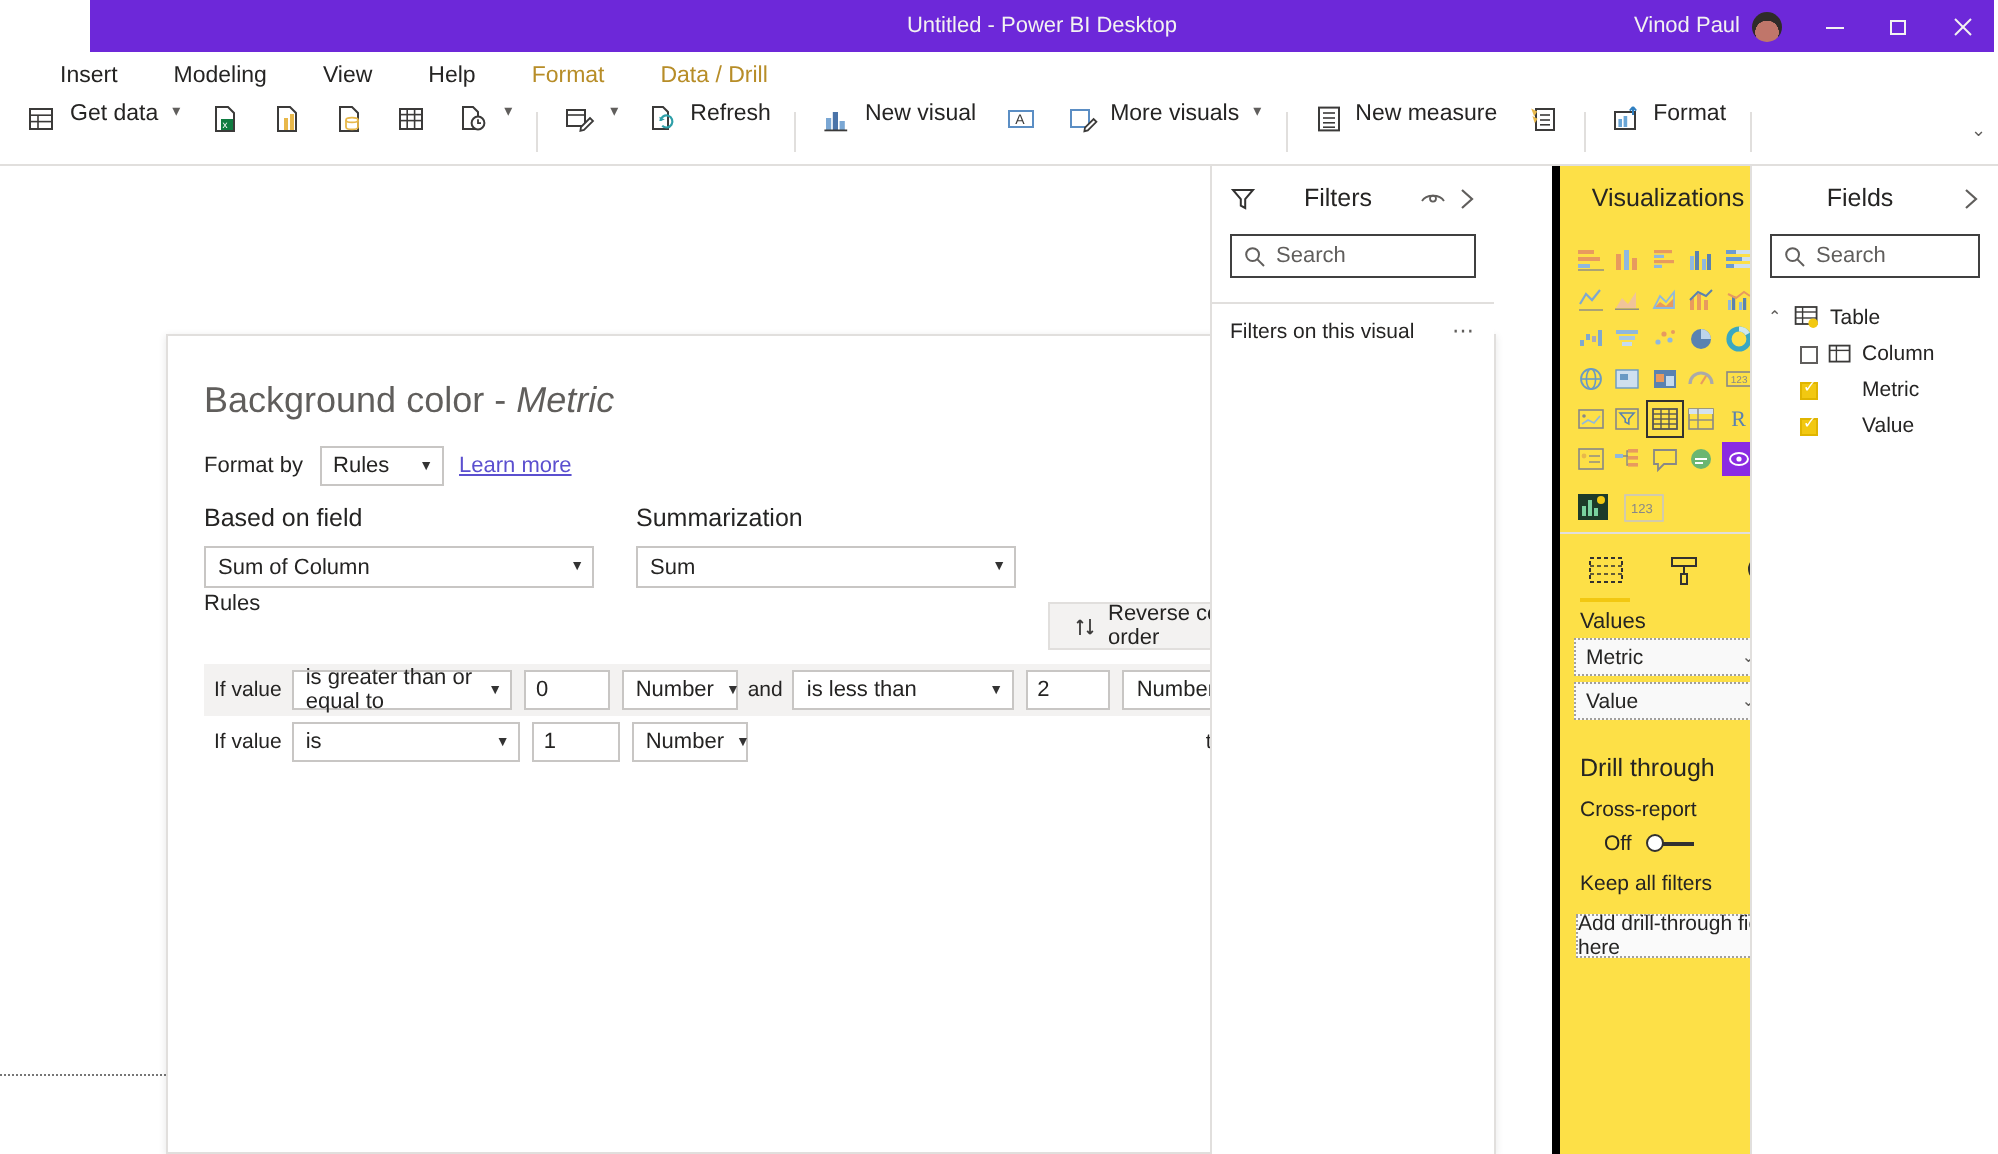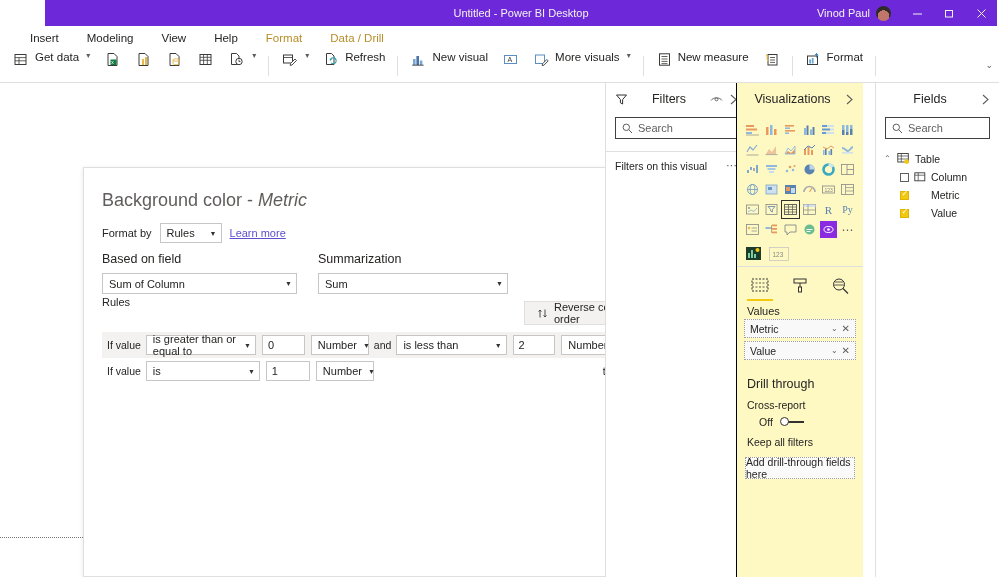--- a/index.html
+++ b/index.html
@@ -124,22 +124,22 @@
   }
   .swatch { width:14px; height:14px; border:1px solid #9b9b9b; }
   .swcar { font-size:7px; color:#555; }
   .arrbtn { width:17px; text-align:center; font-size:11px; color:#a19f9d; }
   .arrbtn.active { color:#605e5c; }
   .xbtn { width:17px; text-align:center; font-size:11px; color:#605e5c; }
 
   
   .pane-filters { position:absolute; left:605px; top:83px; width:142px; height:494px;
                   background:#ffffff; border-left:1px solid #e1dfdd; }
-  .pane-vis { position:absolute; left:736px; top:83px; width:127px; height:494px;
-              background:#fef9c3; border-left:1px solid #000000; }
+  .pane-vis { position:absolute; left:776px; top:83px; width:127px; height:494px;
+              background:#fde047; border-left:4px solid #000000; }
   .pane-fields { position:absolute; left:875px; top:83px; width:124px; height:494px;
                  background:#ffffff; border-left:1px solid #e1dfdd; }
 
   .pane-hdr { display:flex; align-items:center; height:32px; padding:0 9px; gap:6px;text-align:center; }
   .pane-hdr .ptitle { font-size:12.5px; color:#252423; flex:1; }
   .pane-hdr .pico { color:#605e5c; font-size:11px; }
 
   .searchbox {
     margin:2px 9px 0 9px; height:22px; border:1px solid #404040; background:#fff;
     display:flex; align-items:center; gap:5px; padding:0 6px;

